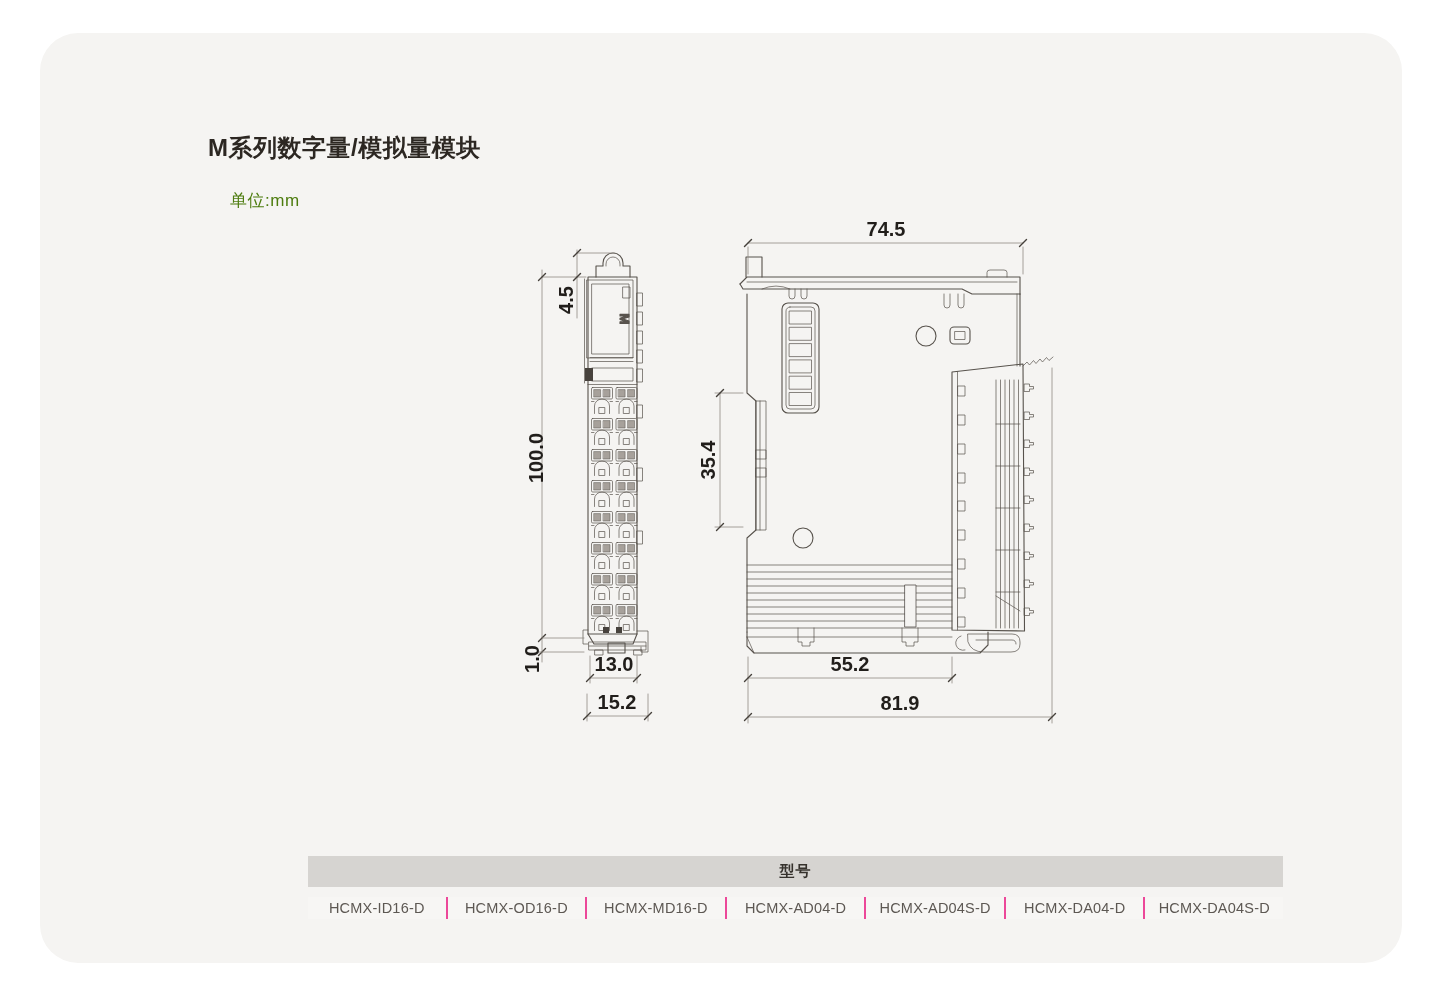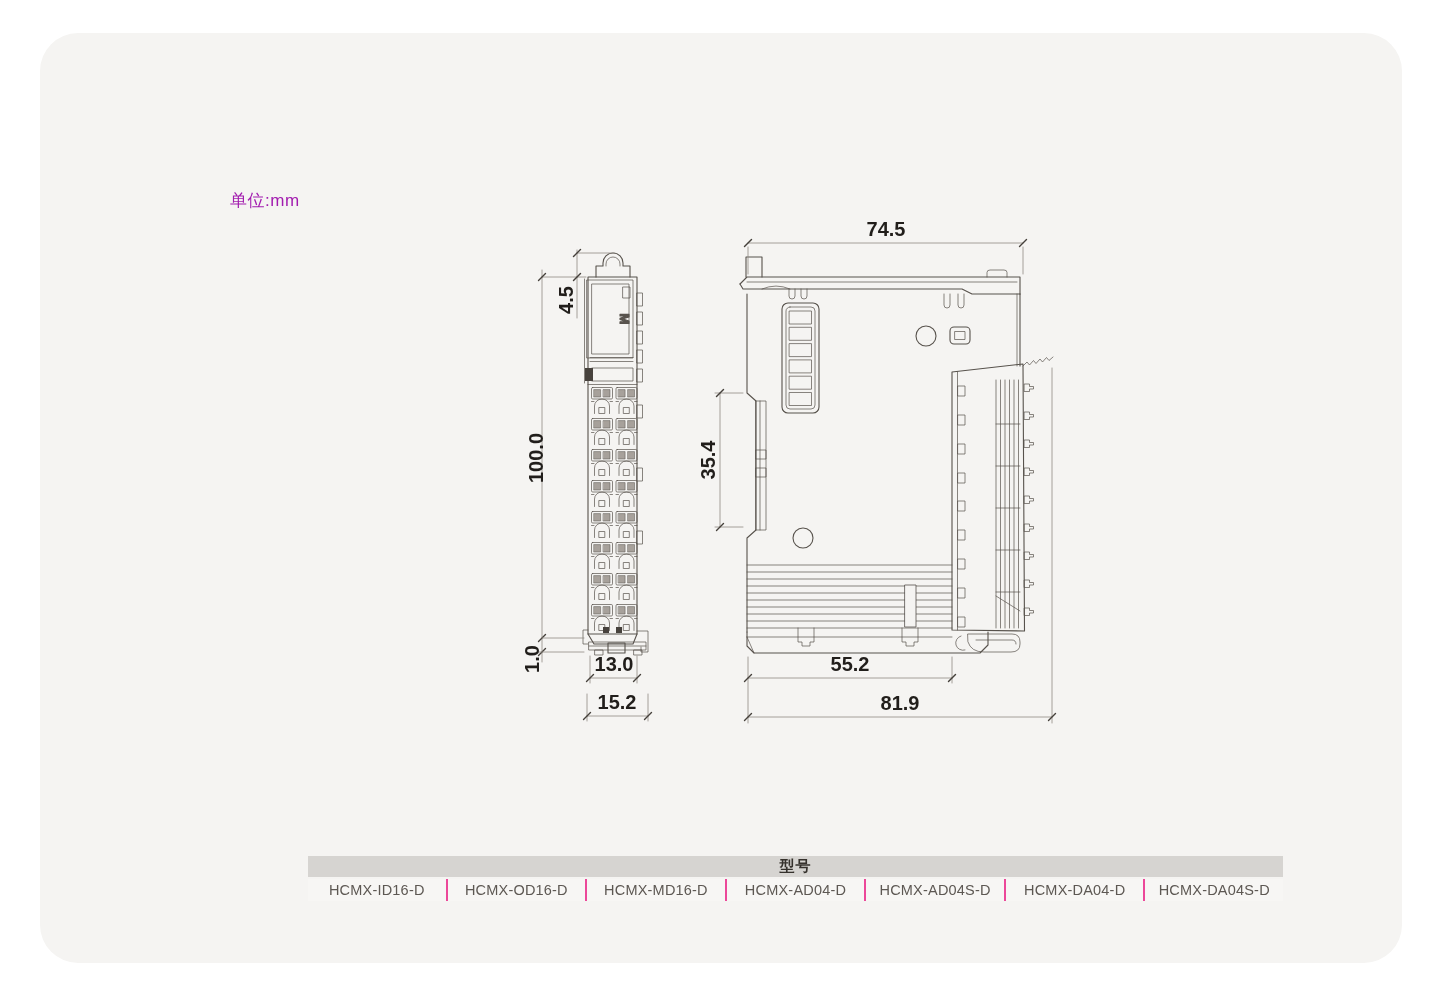--- a/index.html
+++ b/index.html
@@ -13,51 +13,52 @@
   }
   .card{
     position:absolute;left:40px;top:33px;width:1362px;height:930px;
     background:var(--card-bg);border-radius:38px;
   }
   .title{
     position:absolute;left:168px;top:99px;font-size:24px;font-weight:700;
     color:#2c2722;letter-spacing:.5px;
   }
   .unit{
-    position:absolute;left:190px;top:156px;font-size:17px;color:#a21caf;
+    position:absolute;left:190px;top:156px;font-size:17px;color:#4d7c0f;
     letter-spacing:.5px;
   }
   svg{position:absolute;overflow:visible;}
   #front-svg{left:520px;top:200px;}
   #side-svg{left:690px;top:200px;}
   .ln{fill:none;stroke:var(--line);stroke-width:1.1;stroke-linejoin:round;stroke-linecap:round;}
   .t{stroke-width:.7;}
   .dim{fill:none;stroke:var(--dim-line);stroke-width:.8;stroke-linecap:round;}
   .tick{stroke:#45403b;stroke-width:1.4;stroke-linecap:round;}
   .dimtext{font:700 20px "Liberation Sans","DejaVu Sans",sans-serif;fill:var(--dim-text);}
   .logo{font:700 13px "Liberation Sans","DejaVu Sans",sans-serif;fill:#5a554f;}
   .slot{fill:#a7a19b;stroke:var(--line);stroke-width:.5;}
   .dark{fill:#47423d;stroke:none;}
   .mask{fill:var(--card-bg);stroke:var(--line);stroke-width:.8;}
   .models{position:absolute;left:308px;top:856px;width:975px;}
   .models-head{
-    height:21px;background:var(--table-header-bg);display:flex;align-items:center;
+    height:31px;background:var(--table-header-bg);display:flex;align-items:center;
     justify-content:center;font-size:15px;font-weight:700;color:#36322d;letter-spacing:1px;
   }
-  .models-row{display:flex;margin-top:2px;justify-content:center;}
+  .models-row{display:flex;margin-top:10px;}
   .cell{
     flex:1;height:22px;background:var(--table-cell-bg);display:flex;align-items:center;
     justify-content:center;font-size:14.5px;color:#5d5853;letter-spacing:.2px;white-space:nowrap;
   }
   .cell + .cell{border-left:2px solid #ec4899;}
 </style>
 </head>
 <body>
 
 <div class="card">
+  <div class="title">M系列数字量/模拟量模块</div>
   <div class="unit">单位:mm</div>
 </div>
 
 <svg id="front-svg" width="150" height="540" viewBox="0 0 150 540">
   <defs>
     <g id="fv-conn">
       <rect x="0.5" y="0.5" width="21" height="11.5" rx="1.2" class="t"></rect>
       <rect x="3" y="2.6" width="6.6" height="7.4" class="slot"></rect>
       <rect x="12.4" y="2.6" width="6.6" height="7.4" class="slot"></rect>
       <path d="M3.5,26.5 v-7.5 a7.5,7 0 0 1 15,0 v7.5" class="t"></path>

